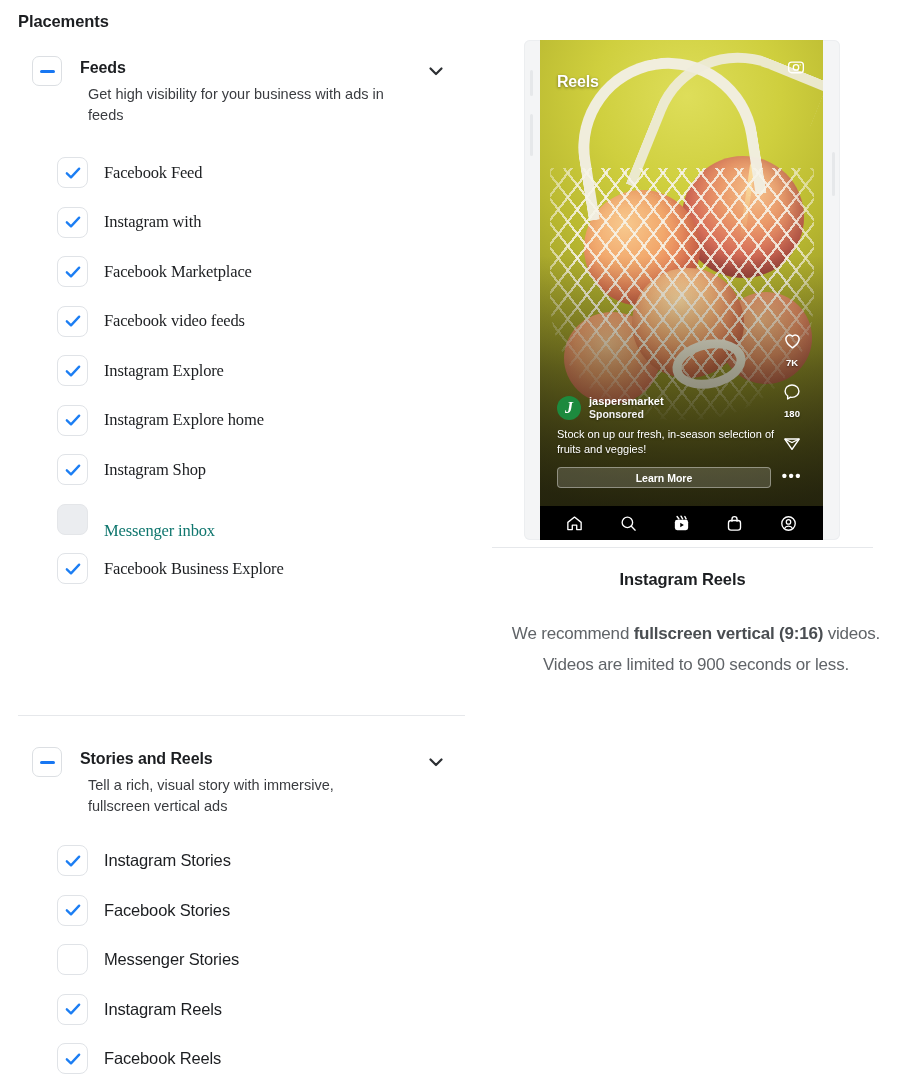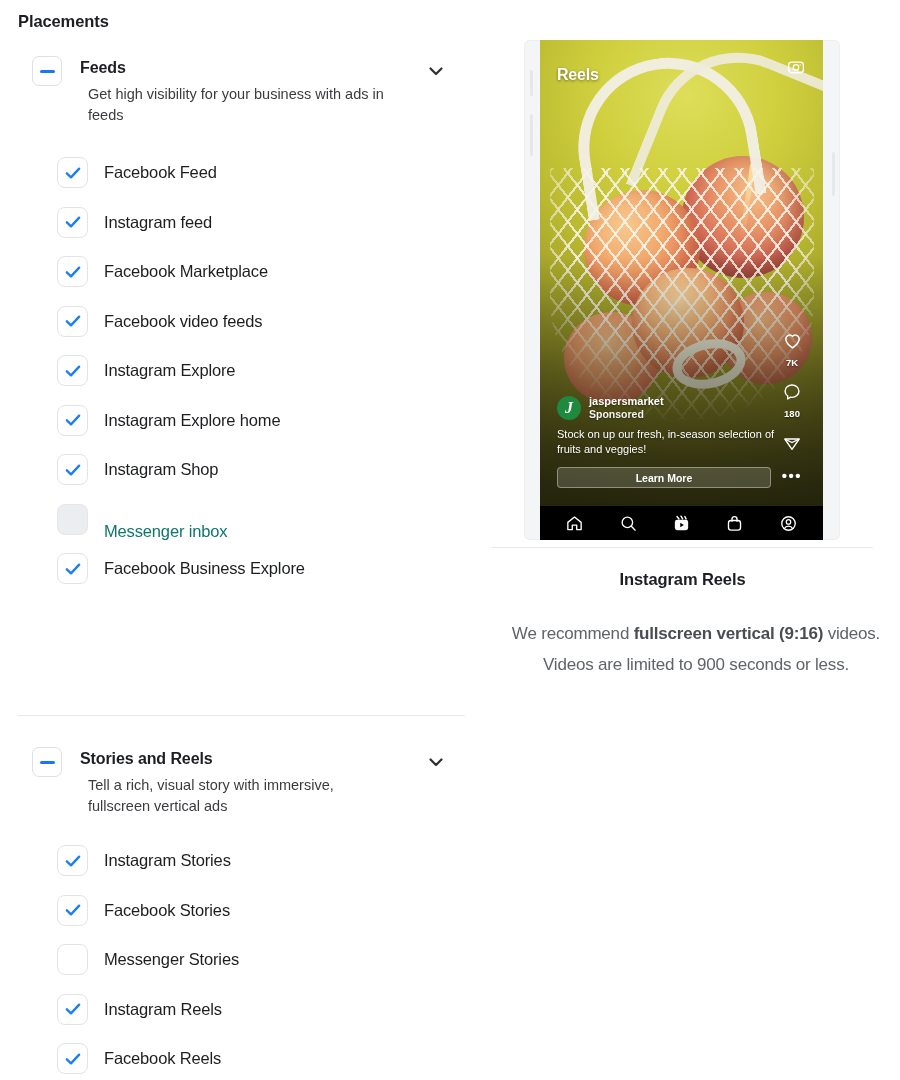--- a/index.html
+++ b/index.html
@@ -77,21 +77,21 @@
   .chevron {
     position: absolute;
     right: 45px; top: 10px;
     width: 22px; height: 22px;
     cursor: pointer;
   }
   .chevron svg { display: block; }
 
   
   .cb-list { position: absolute; left: 0; width: 492px; }
-  #feeds-list { top: 98px; }
+  #feeds-list { top: 98px; font-family: Liberation Serif, serif; }
   #stories-list { top: 95px; }
 
   .cb-row {
     position: relative;
     height: 49.5px;
     display: flex;
     align-items: center;
     padding-left: 57px;
     cursor: pointer;
   }
@@ -280,21 +280,21 @@
   }
 
   
   #reels-header {
     position: absolute;
     left: 0; top: 18px;
     width: 283px; height: 30px;
   }
   #reels-word {
     position: absolute;
-    left: 17px; top: 8px;
+    left: 17px; top: 15px;
     font-size: 16px;
     font-weight: bold;
     color: #ffffff;
     text-shadow: 0 1px 3px rgba(0,0,0,.45);
     letter-spacing: -0.2px;
   }
   #camera-icon {
     position: absolute;
     right: 18px; top: 0px;
   }
@@ -454,21 +454,21 @@
               </svg>
             </span>
             <span class="cb-label">Facebook Feed</span>
           </div>
           <div class="cb-row">
             <span class="cbox checked">
               <svg width="20" height="20" viewBox="0 0 24 24" aria-hidden="true">
                 <path d="M4.6 12.4 L9.6 17.2 L19.4 6.8" fill="none" stroke="#1c7ef3" stroke-width="2.8" stroke-linecap="round" stroke-linejoin="round"></path>
               </svg>
             </span>
-            <span class="cb-label">Instagram feed</span>
+            <span class="cb-label">Instagram with</span>
           </div>
           <div class="cb-row">
             <span class="cbox checked">
               <svg width="20" height="20" viewBox="0 0 24 24" aria-hidden="true">
                 <path d="M4.6 12.4 L9.6 17.2 L19.4 6.8" fill="none" stroke="#1c7ef3" stroke-width="2.8" stroke-linecap="round" stroke-linejoin="round"></path>
               </svg>
             </span>
             <span class="cb-label">Facebook Marketplace</span>
           </div>
           <div class="cb-row">

